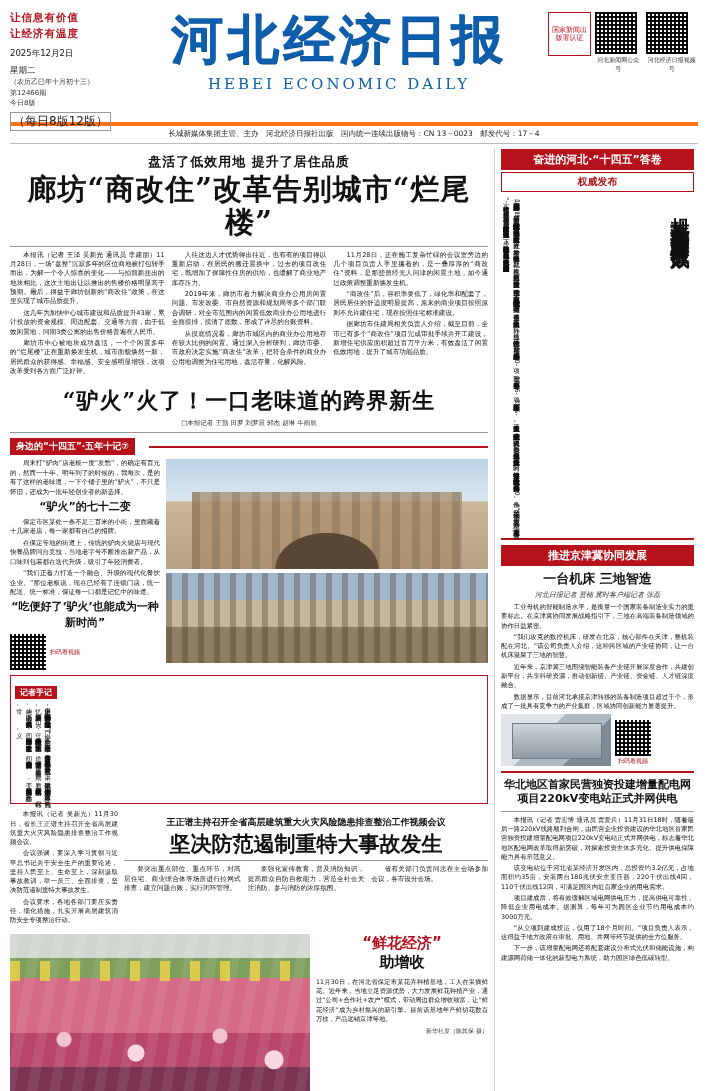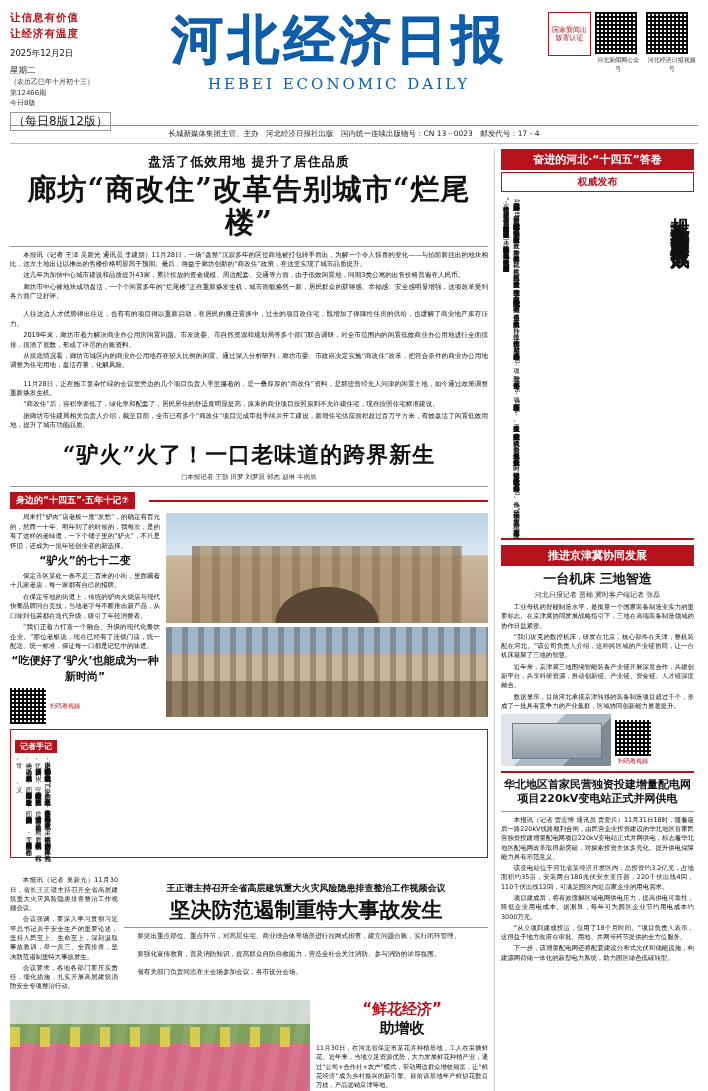--- a/index.html
+++ b/index.html
@@ -7,21 +7,21 @@
   body {
     width:708px; height:1091px;
     background:#ffffff;
     font-family:"DejaVu Sans","Liberation Sans",sans-serif;
     color:#111;
     overflow:hidden;
   }
   .page { position:relative; width:708px; height:1091px; padding:8px 10px; }
 
   
-  .masthead { display:flex; align-items:flex-start; height:118px; border-bottom:1px solid #f97316; padding-bottom:4px;}
+  .masthead { display:flex; align-items:flex-start; height:118px; border-bottom:4px solid #f97316; padding-bottom:4px;}
   .mh-left { width:120px; flex:0 0 120px; font-size:8px; line-height:1.45; color:#222; padding-top:2px; }
   .mh-slogan { color:#b5121b; font-size:10.5px; font-weight:bold; letter-spacing:1px; line-height:1.5; }
   .mh-date { margin-top:5px; font-size:8.5px; color:#111; line-height:1.5;}
   .mh-small { font-size:7px; color:#333; line-height:1.5;}
   .mh-box { display:inline-block; border:1px solid #999; padding:0 2px; font-size:12px; margin-top:3px; }
 
   .mh-center { flex:1; text-align:center; padding-top:4px; }
   .mh-title {
     font-family:"DejaVu Serif","Liberation Serif",serif;
     font-size:52px; font-weight:bold; color:#0d5fae; letter-spacing:4px;
@@ -43,21 +43,21 @@
   
   .body-grid { display:flex; gap:6px; margin-top:5px; }
   .col-main { width:478px; flex:0 0 478px; }
   .col-right { width:200px; flex:0 0 200px; border-left:1px solid #ccc; padding-left:6px; }
 
   
   .kicker { text-align:center; font-size:13px; font-weight:bold; letter-spacing:1px; margin:4px 0 2px; }
   .lead-title { text-align:center; font-size:29px; font-weight:bold; letter-spacing:1px; line-height:1.15; margin:2px 0 6px; font-family:"DejaVu Serif","Liberation Serif",serif;}
   .rule { border-top:1px solid #999; margin:4px 0; }
 
-  .cols3 { display:flex; gap:7px; font-size:6.6px; line-height:1.42; text-align:justify; color:#111;flex-direction:column; }
+  .cols3 { display:flex; gap:7px; font-size:6.6px; line-height:1.42; text-align:justify; color:#111; }
   .cols3 > div { flex:1; }
   .cols3 p { margin:0 0 2px; text-indent:2em; }
 
   .subhead { text-align:center; font-size:22px; font-weight:bold; letter-spacing:1px; margin:8px 0 3px; font-family:"DejaVu Serif","Liberation Serif",serif;}
   .byline { text-align:center; font-size:6.5px; color:#333; margin-bottom:4px;}
 
   
   .banner { display:flex; align-items:center; gap:14px; margin:5px 0 4px; }
   .banner-tag { background:#b5121b; color:#fff; font-size:9px; font-weight:bold; padding:2px 6px; white-space:nowrap;}
   .banner-line { flex:1; border-top:2px solid #b5121b; }
@@ -83,21 +83,21 @@
   .vtitle {
     writing-mode:vertical-rl; text-orientation:upright;
     font-size:19px; font-weight:bold; letter-spacing:2px;
     font-family:"DejaVu Serif","Liberation Serif",serif;
     height:330px; margin:6px 0 0 auto;
   }
   .vbody { writing-mode:vertical-rl; font-size:6.4px; line-height:1.6; height:330px; text-align:justify;}
   .r-text { font-size:6.4px; line-height:1.45; text-align:justify;}
   .r-text p { margin:0 0 2px; text-indent:2em;}
   .r-head { text-align:center; font-size:13px; font-weight:bold; margin:4px 0 2px;}
-  .r-sub { text-align:center; font-size:7px; color:#333; margin-bottom:3px;}
+  .r-sub { text-align:center; font-size:7px; color:#333; margin-bottom:3px;font-style:italic;}
   .r-title2 { font-size:11px; font-weight:bold; line-height:1.3; text-align:center; margin:5px 0 3px;}
 
   
   .bottom { display:flex; gap:6px; margin-top:6px; }
   .bot-photo { width:300px; flex:0 0 300px; height:170px; }
   .bot-side { flex:1; }
   .flower-head { text-align:center; font-size:15px; font-weight:bold; color:#111; line-height:1.3;}
   .flower-head .hl { color:#b5121b; }
   .cap-text { font-size:6.3px; line-height:1.5; text-align:justify; margin-top:4px;}
   .cap-credit { font-size:6px; text-align:right; color:#333; margin-top:3px;}
@@ -220,21 +220,21 @@
       <div class="note-box">
         <div class="note-title">记者手记</div>
         <div class="note-cols">
           <div>走进保定，满街的驴肉火烧香味扑鼻而来，这是这座城市最朴素的味觉记忆。从清晨到深夜，一口火烧、一碗老汤，承载着几代人的烟火日常。</div>
           <div>一口“驴火”的新生，不只是味道的坚守，更是传统产业转型升级的缩影。从手工作坊到标准化车间，从街边小店到连锁品牌，老味道正在被重新定义。</div>
           <div>让老字号焕发新活力，既要守住品质这个根本，也要敢于在业态、渠道、营销上创新求变。这正是“十四五”期间，河北众多传统产业向新而行的生动注脚。</div>
           <div>采访结束时，店主递来一个刚出炉的火烧，外酥里嫩，热气腾腾。这大概就是最好的答案——时代在变，但对美好生活的向往从未改变，匠心亦然。</div>
         </div>
       </div>
 
-      <div style="display:flex;gap:6px;margin-top:18px;">
+      <div style="display:flex;gap:6px;margin-top:6px;">
         <div style="width:108px;flex:0 0 108px;font-size:6.4px;line-height:1.45;text-align:justify;">
           <p style="text-indent:2em;margin:0 0 2px">本报讯（记者 吴新光）11月30日，省长王正谱主持召开全省高层建筑重大火灾风险隐患排查整治工作视频会议。</p>
           <p style="text-indent:2em;margin:0 0 2px">会议强调，要深入学习贯彻习近平总书记关于安全生产的重要论述，坚持人民至上、生命至上，深刻汲取事故教训，举一反三、全面排查，坚决防范遏制重特大事故发生。</p>
           <p style="text-indent:2em;margin:0 0 2px">会议要求，各地各部门要压实责任，细化措施，扎实开展高层建筑消防安全专项整治行动。</p>
         </div>
         <div style="flex:1">
           <div class="mid-head-k">王正谱主持召开全省高层建筑重大火灾风险隐患排查整治工作视频会议</div>
           <div class="mid-head">坚决防范遏制重特大事故发生</div>
           <div class="rule"></div>
           <div class="cols3">

